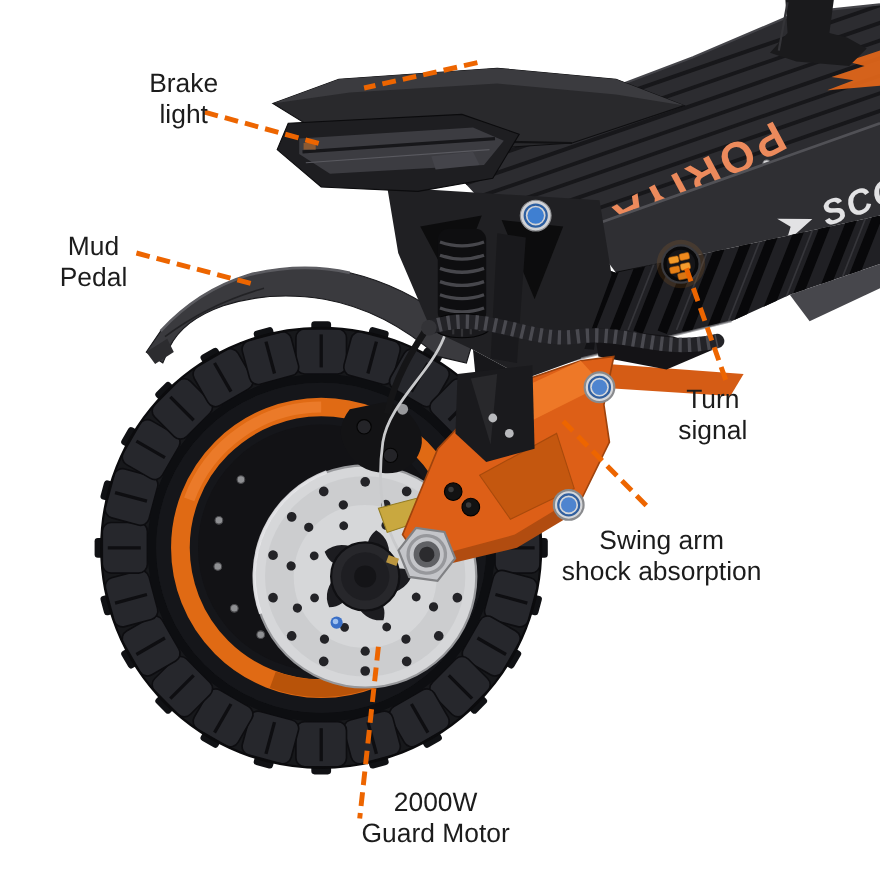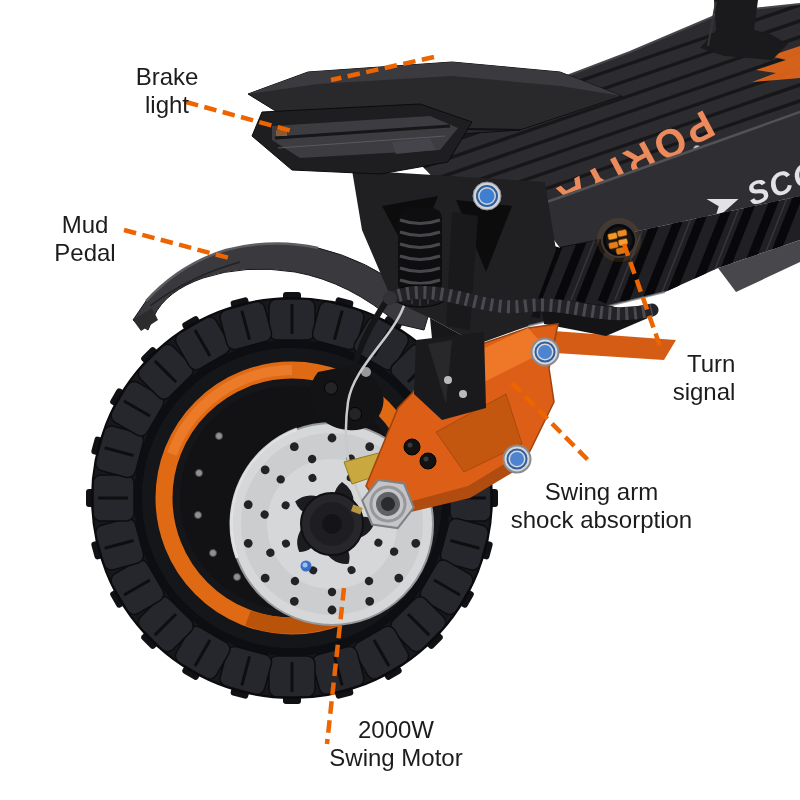--- a/index.html
+++ b/index.html
@@ -12,21 +12,21 @@
   html,body{margin:0;padding:0;background:#fff;}
   .stage{position:relative;width:800px;height:800px;background:#fff;overflow:hidden;
          font-family:"Liberation Sans",sans-serif;}
   .stage svg{position:absolute;left:0;top:0;}
   .label{position:absolute;transform:translateX(-50%);text-align:center;
          font:400 24px/28px "Liberation Sans",sans-serif;color:var(--label-text);
          white-space:nowrap;}
   #lbl-rear-pedal{left:466px;top:31px;}
   #lbl-brake-light{left:150px;top:63px;margin-left:17px;}
   #lbl-mud-guard{left:85px;top:199px;margin-top:12px;}
-  #lbl-turn-signal{left:704px;top:350px;text-align:right;}
+  #lbl-turn-signal{left:648px;top:350px;}
   #lbl-swing-arm{left:581px;top:478px;padding-left:41px;}
   #lbl-motor{left:396px;top:716px;}
 </style>
 </head>
 <body>
 
 <div class="stage">
 
 <svg width="800" height="800" viewBox="0 0 800 800">
   <defs>
@@ -351,15 +351,15 @@
   <div class="label" id="lbl-turn-signal">
     <div>Turn</div>
     <div>signal</div>
   </div>
   <div class="label" id="lbl-swing-arm">
     <div>Swing arm</div>
     <div>shock absorption</div>
   </div>
   <div class="label" id="lbl-motor">
     <div>2000W</div>
-    <div>Swing Motor</div>
+    <div>Guard Motor</div>
   </div>
 </div>
 
 </body></html>

